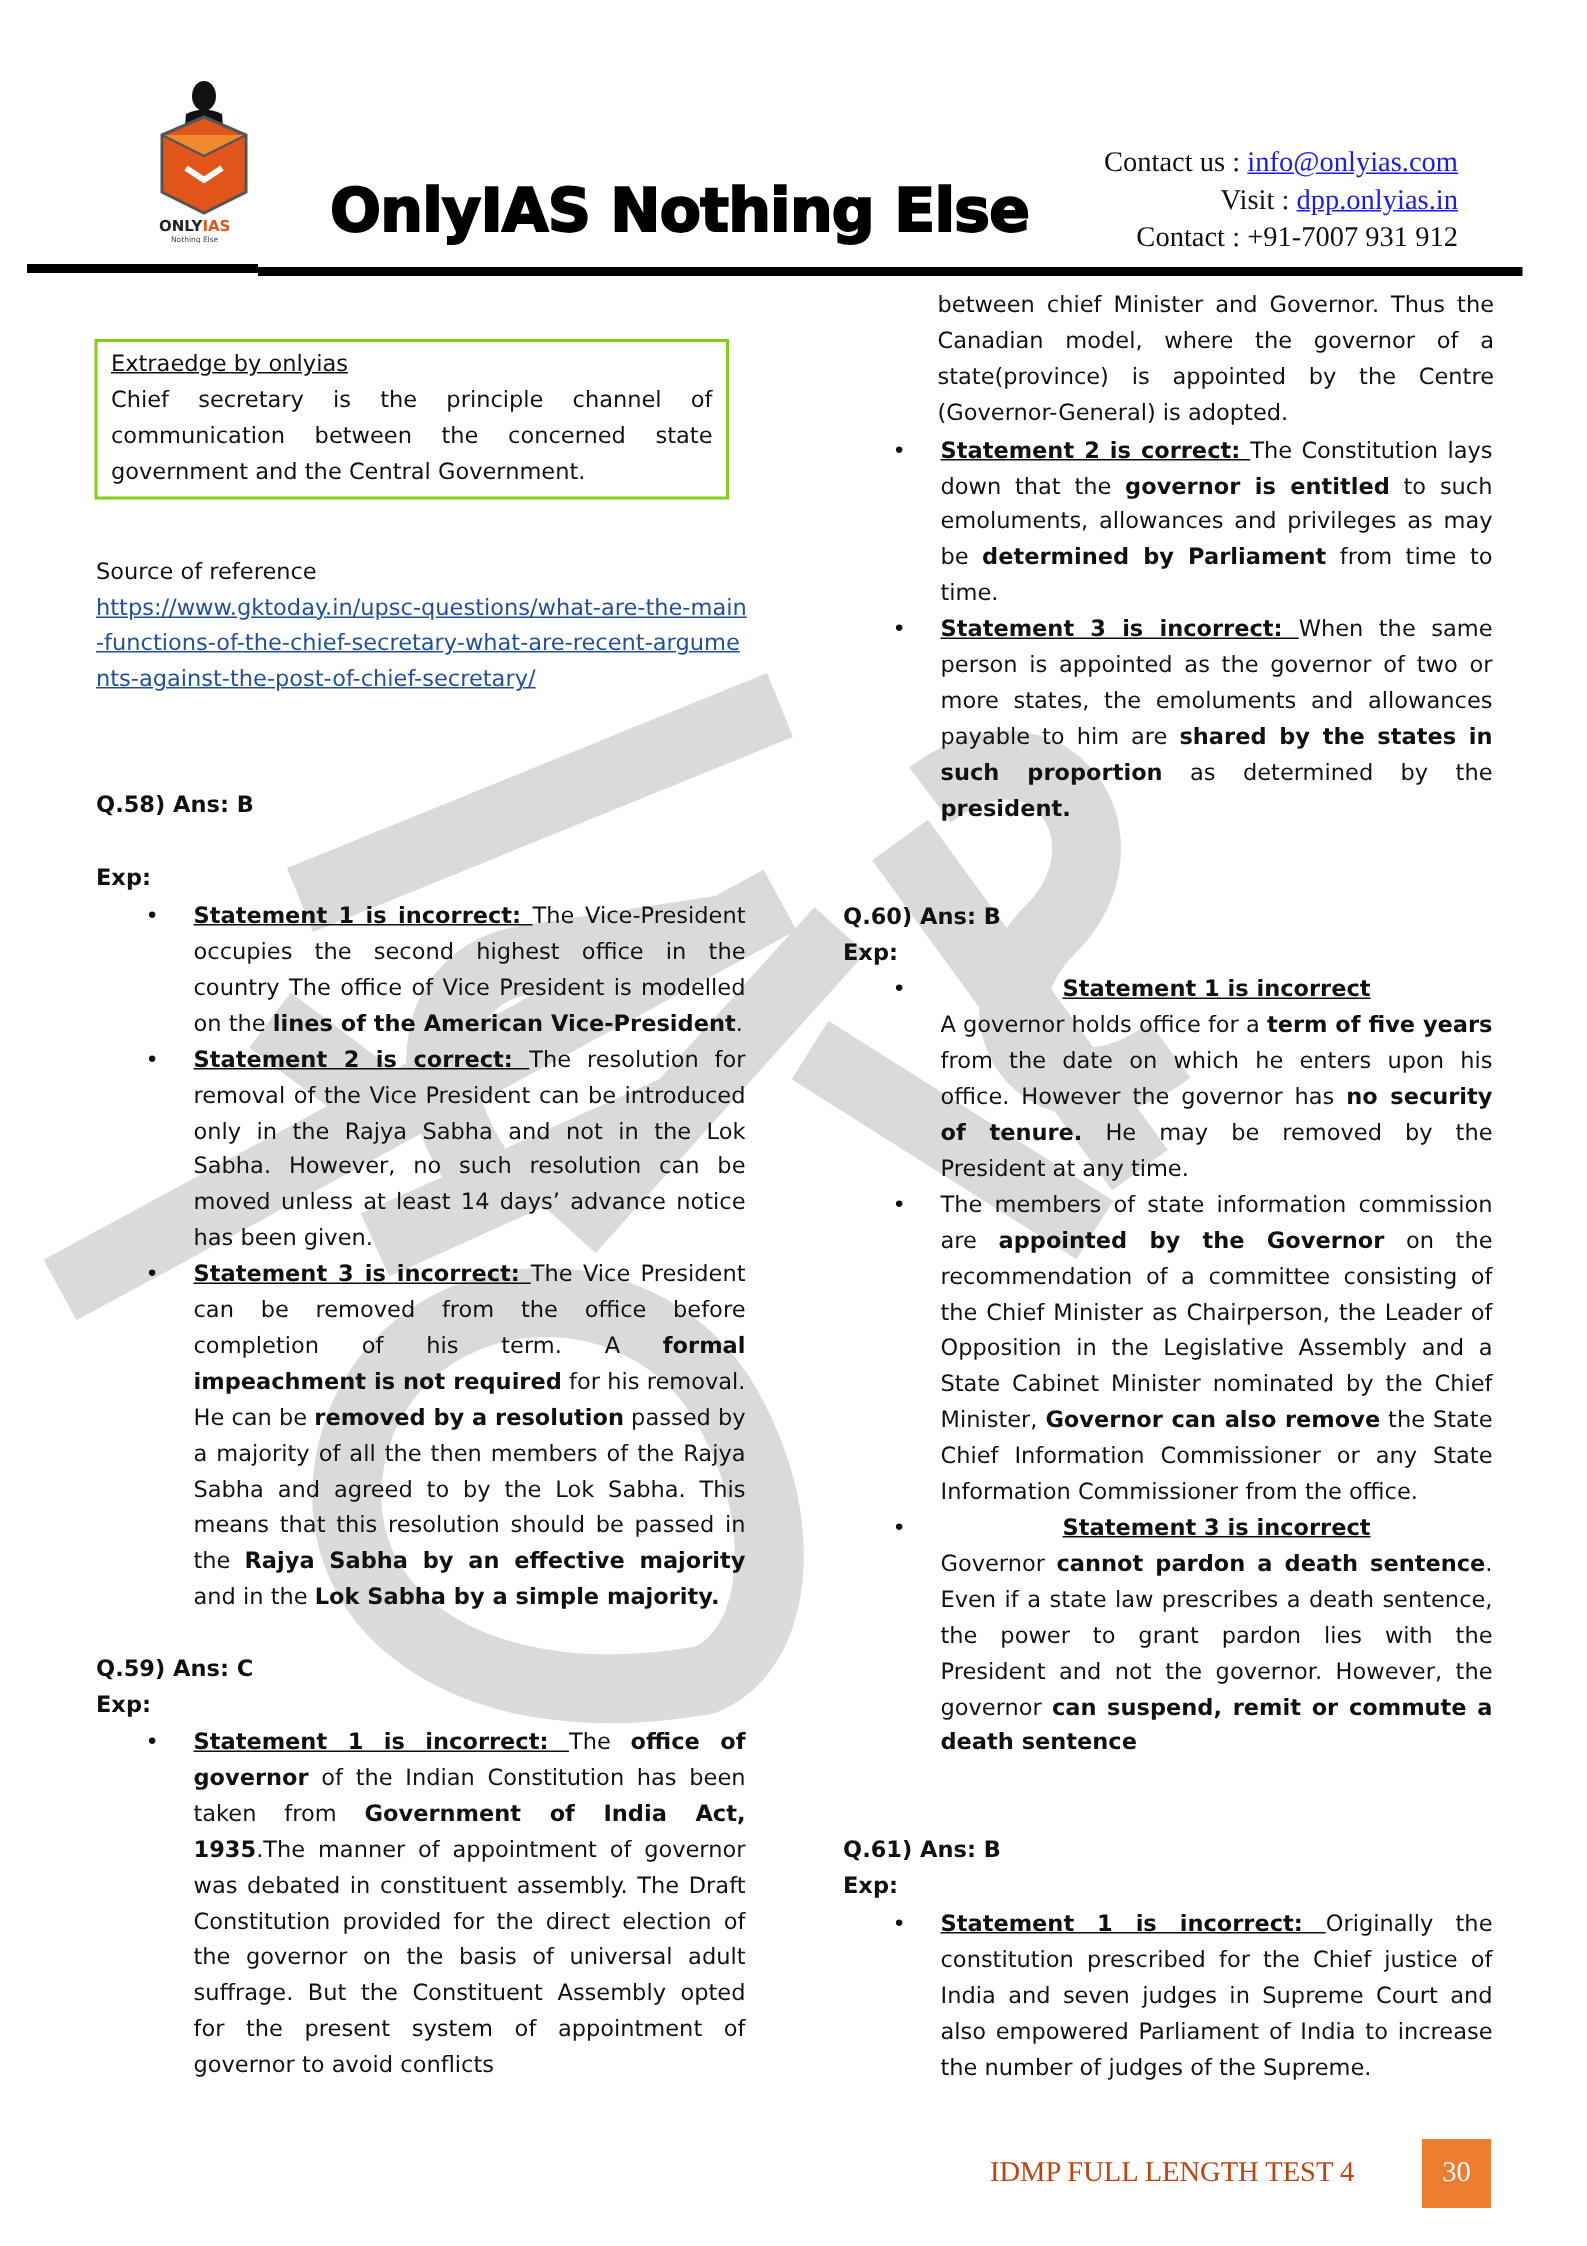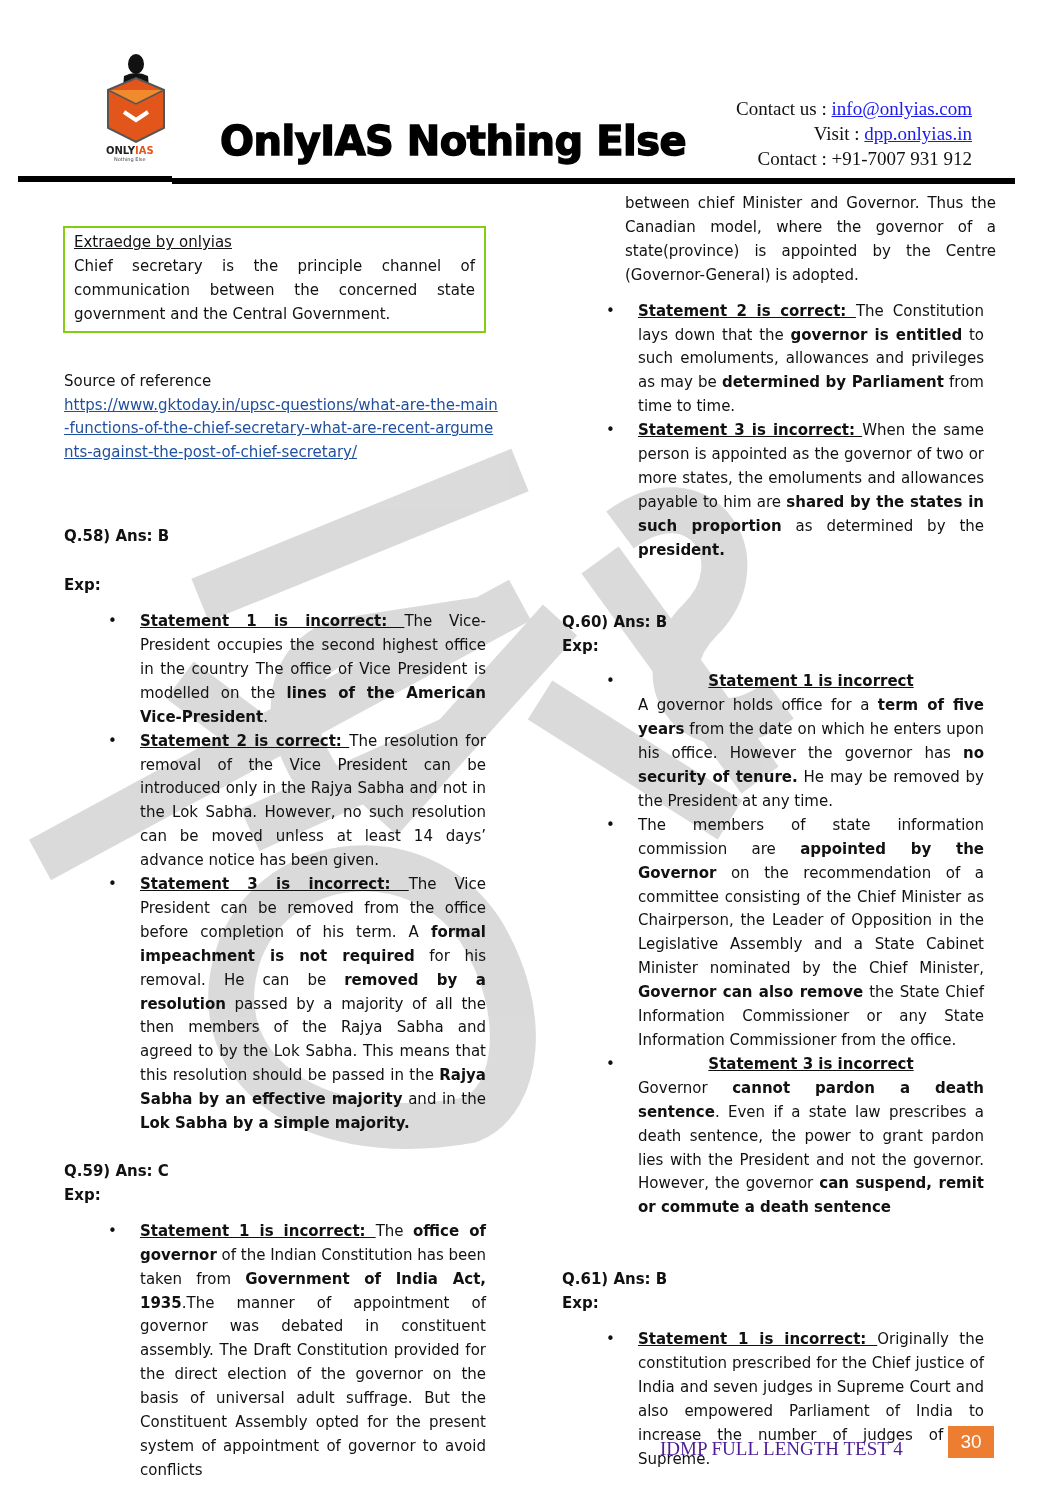--- a/index.html
+++ b/index.html
@@ -24,29 +24,29 @@
   b, .b { font-weight: bold; }
   .u { text-decoration: underline; font-weight: bold; text-align: center; }
 
   .box { border: 2px solid #84cc16; padding: 3px 9px 4px 9px; margin-left: -1px; width: 423px; }
   .box .title { text-decoration: underline; }
   .src { margin-top: 37px; }
   .src a { color: #1f4f9e; text-decoration: underline; word-break: break-all; }
 
   .q { font-weight: bold; }
   .exp { font-weight: bold; }
-  ul.stmts { list-style: none; margin: 12px; padding: 0; }
+  ul.stmts { list-style: none; margin: 1px; padding: 0; }
   ul.stmts li { position: relative; padding-left: 64px; }
   ul.stmts li::before { content: "•"; position: absolute; left: 32px; top: 0; font-size: 15px; }
 
   .col-right .cont { padding-left: 63px; }
 
   
-  .footer { position: absolute; left: 660px; top: 1438px; font-family: "Liberation Serif", "DejaVu Serif", serif; font-size: 19px; color: #4c1d95; z-index: 2; }
-  .page-num { position: absolute; left: 948px; top: 1426px; width: 46px; height: 32px; background: #ec7d31; color: #fff; font-family: Liberation Sans, sans-serif; font-size: 19px; display: flex; align-items: center; justify-content: center; z-index: 2; }
+  .footer { position: absolute; left: 660px; top: 1438px; font-family: "Liberation Serif", "DejaVu Serif", serif; font-size: 19px; color: #c2410c; z-index: 2; }
+  .page-num { position: absolute; left: 948px; top: 1426px; width: 46px; height: 46px; background: #ec7d31; color: #fff; font-family: Liberation Serif, serif; font-size: 19px; display: flex; align-items: center; justify-content: center; z-index: 2; }
 </style>
 </head>
 <body>
 
 <svg class="watermark" viewBox="0 0 1058 1497">
   <g fill="none" stroke="#d9d9d9" stroke-width="46" stroke-linecap="butt" stroke-linejoin="round" opacity="0.95">
 
     <path d="M 470 1120 C 300 1150 200 1060 240 950 C 280 850 420 840 480 930 C 530 1010 520 1100 470 1120 Z"></path>
 
     <path d="M 250 830 L 450 740 M 330 795 C 270 720 290 650 350 640 L 480 620"></path>

